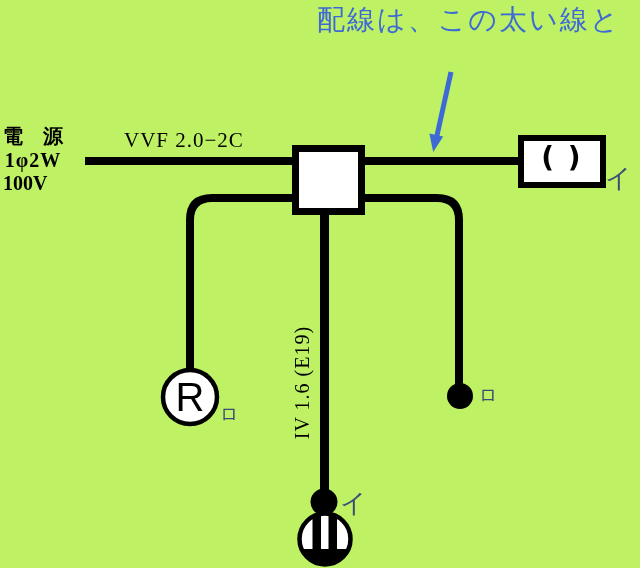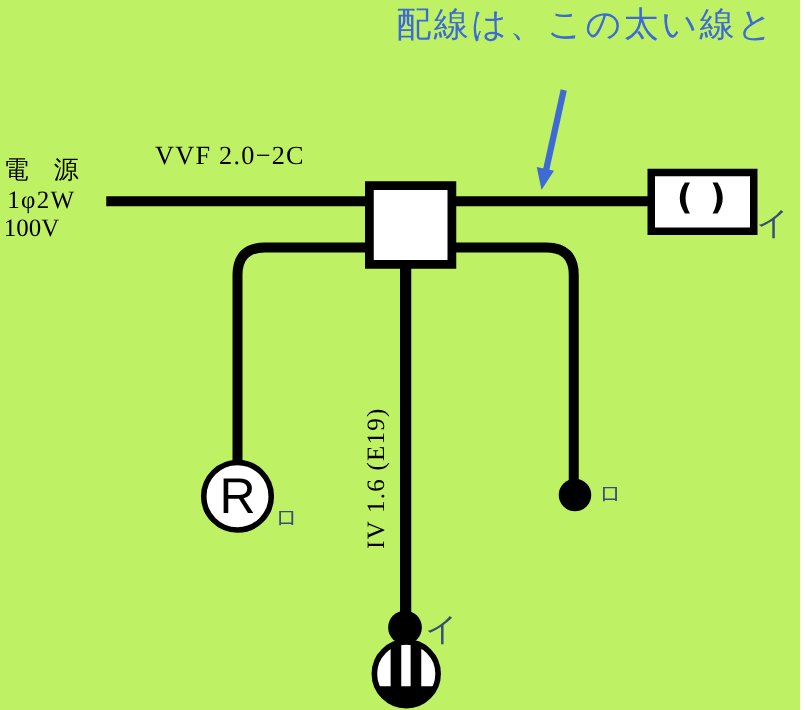--- a/index.html
+++ b/index.html
@@ -21,25 +21,26 @@
     line-height: 38px;
     letter-spacing: 2px;
     color: #3d6ad5;
   }
 
   .source-block {
     left: 3px; top: 125px;
     font-size: 20px;
     line-height: 23.5px;
     color: #000;
+    font-weight: bold;
   }
   .source-block .phase { letter-spacing: 1px; text-align: center; }
 
   .cable-label {
-    left: 124px; top: 112px;
+    left: 124px; top: 128px;
     font-size: 21px;
     letter-spacing: 1px;
     color: #000;
   }
 
   .conduit-label {
     left: 207px; top: 371px;
     width: 190px;
     text-align: center;
     font-size: 20px;

